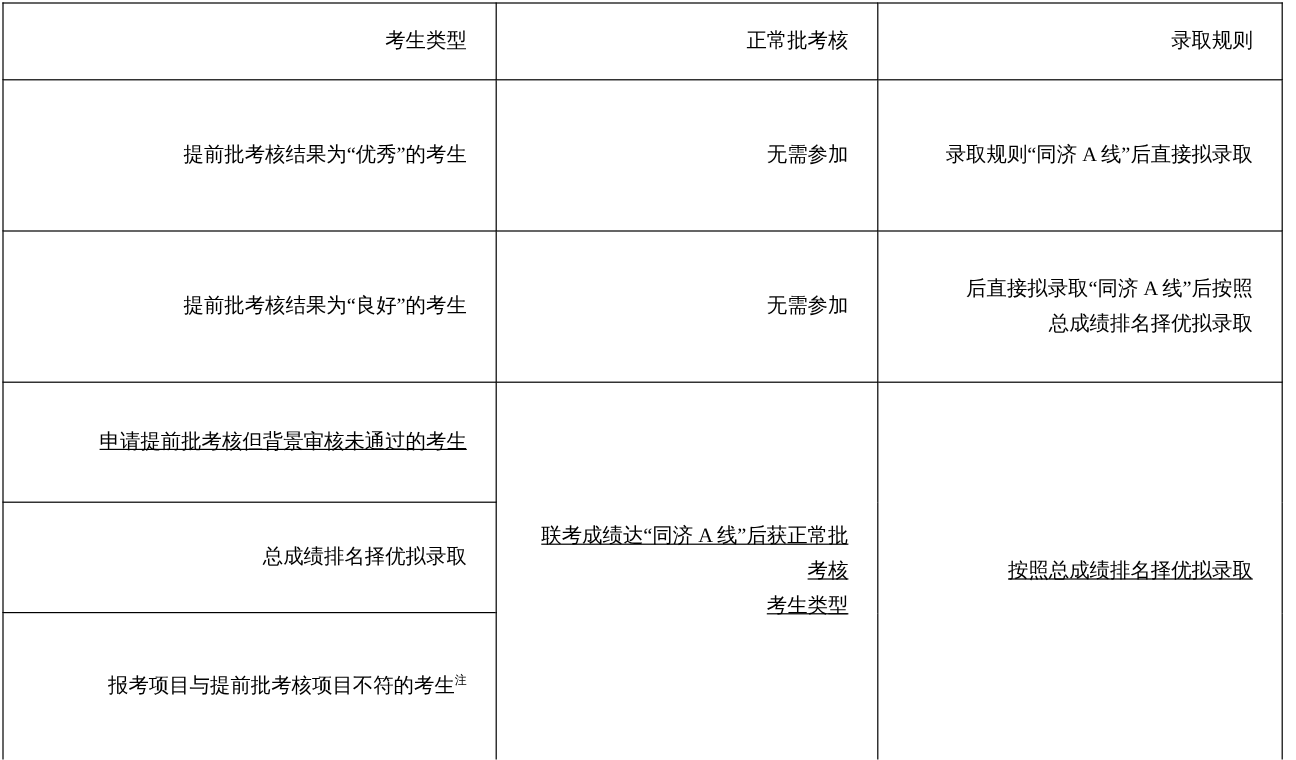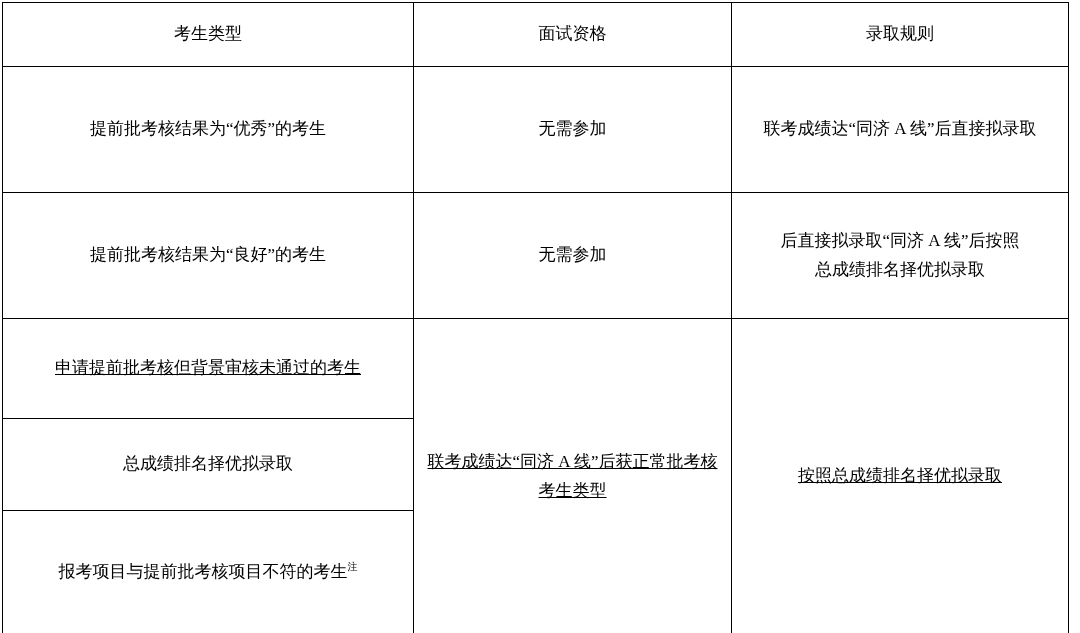--- a/index.html
+++ b/index.html
@@ -21,25 +21,25 @@
     box-sizing: border-box;
   }
   table.admission-table {
     border-collapse: collapse;
     width: 1066px;
     margin: 2px 0 0 2px;
     table-layout: fixed;
   }
   table.admission-table td {
     border: 1px solid #000000;
-    text-align: center;
+    text-align: right;
     vertical-align: middle;
     font-size: 17px;
     line-height: 1.7;
-    padding: 4px 6px;
+    padding: 4px 24px;
     box-sizing: border-box;
   }
   col.c1 { width: 411px; }
   col.c2 { width: 318px; }
   col.c3 { width: 337px; }
 
   .r-head td { height: 64px; }
   .r-1 td, .r-2 td { height: 126px; margin-top: 37px; }
   .r-3 td { height: 100px; text-decoration: underline; }
   .r-4 td { height: 92px; }
@@ -58,29 +58,29 @@
 <div class="sheet">
   <table class="admission-table">
     <colgroup>
       <col class="c1">
       <col class="c2">
       <col class="c3">
     </colgroup>
     <tbody>
       <tr class="r-head">
         <td>考生类型</td>
-        <td>面试资格</td>
+        <td>正常批考核</td>
         <td>录取规则</td>
       </tr>
 
       <tr class="r-1">
         <td>提前批考核结果为“优秀”的考生</td>
         <td>无需参加</td>
         <td>
-          <span class="cell-line">联考成绩达“同济 A 线”后直接拟录取</span>
+          <span class="cell-line">录取规则“同济 A 线”后直接拟录取</span>
         </td>
       </tr>
 
       <tr class="r-2">
         <td>提前批考核结果为“良好”的考生</td>
         <td>无需参加</td>
         <td>
           <span class="cell-line">后直接拟录取“同济 A 线”后按照</span>
           <span class="cell-line">总成绩排名择优拟录取</span>
         </td>

